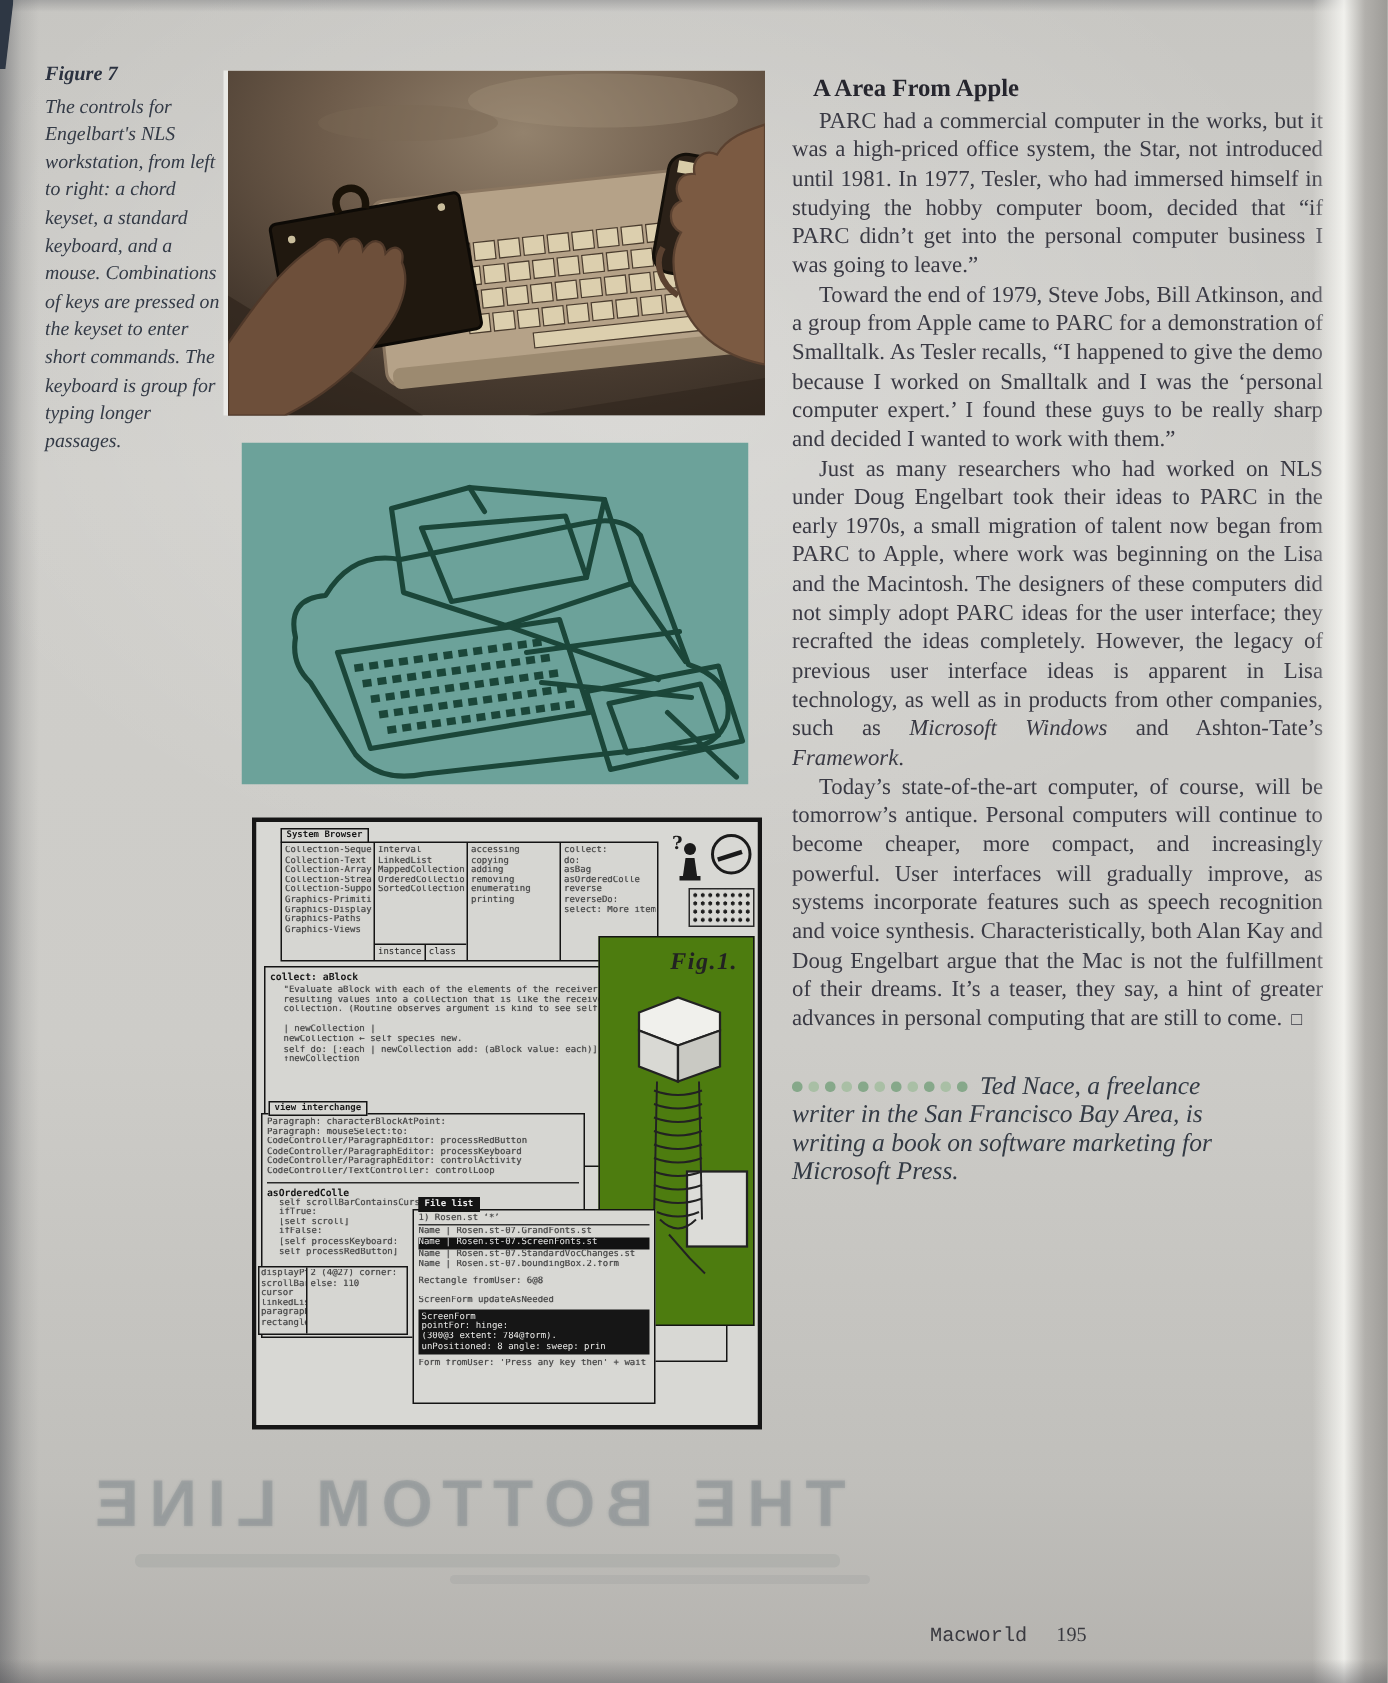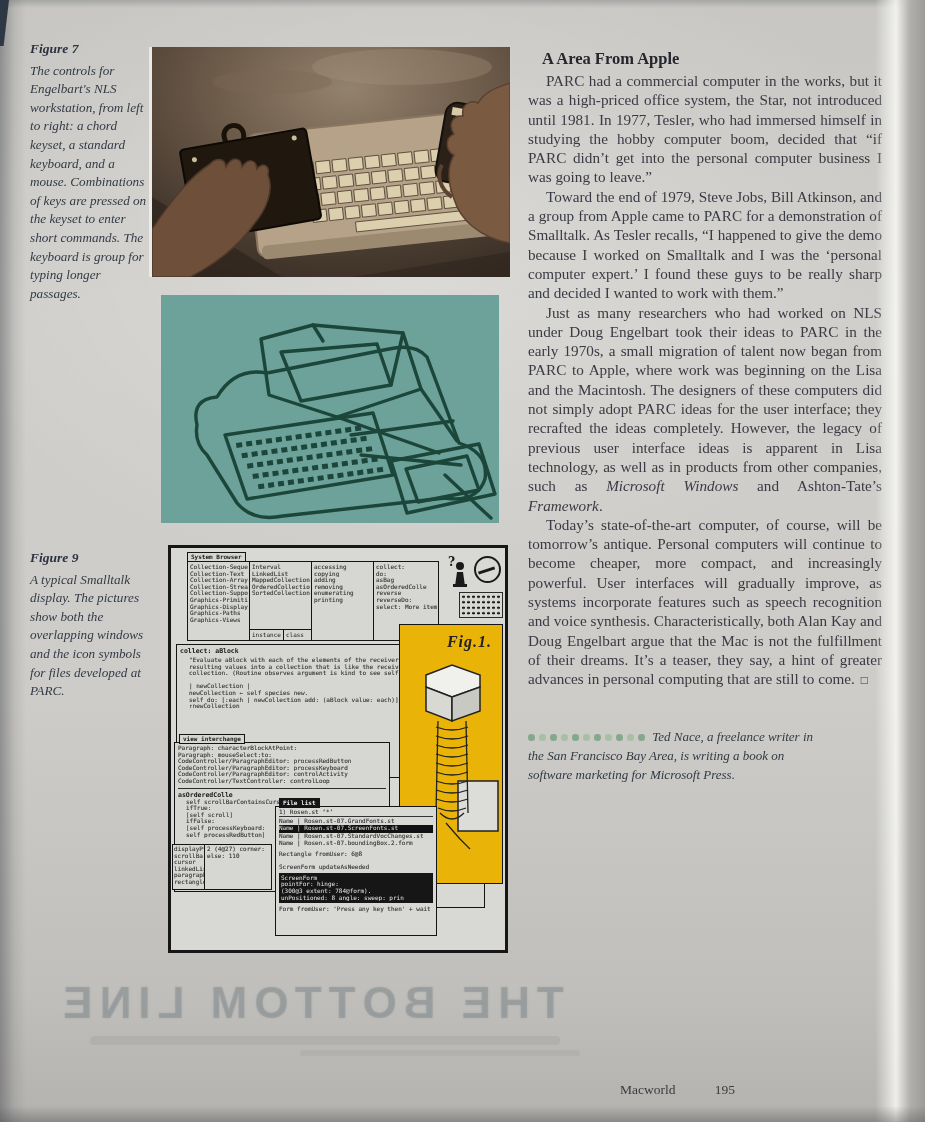--- a/index.html
+++ b/index.html
@@ -61,21 +61,21 @@
 
   .icon-person { position:absolute; left:276px; top:8px; width:24px; height:32px; z-index:1; }
   .icon-clock { position:absolute; left:303px; top:8px; width:27px; height:27px; border:2.5px solid #1a1a1a;
     border-radius:50%; z-index:1; }
   .icon-clock i { position:absolute; left:2px; top:11px; width:17px; height:2.5px; background:#1a1a1a;
     transform:rotate(-18deg); }
   .icon-grid { position:absolute; left:288px; top:44px; width:44px; height:26px; border:1.5px solid #2a2a2a;
     background-image:radial-gradient(#1e1e1e 1.1px, transparent 1.3px); background-size:5px 5.5px;
     background-position:1px 1px; z-index:1; }
 
-  .fig1win { left:228px; top:76px; width:104px; height:260px; background:#eab308; z-index:3; }
+  .fig1win { left:228px; top:76px; width:104px; height:260px; background:#4d7c0f; z-index:3; }
   .fig1-label { position:absolute; top:8px; right:10px; font-style:italic; font-weight:bold;
     font-size:16px; color:#222; letter-spacing:1px; }
   .fig1win svg { position:absolute; left:0; top:28px; width:104px; height:228px; }
   .stray-box { left:252px; top:312px; width:62px; height:48px; background:#d8d8d4; z-index:2; }
 
   .methodwin { left:5px; top:96px; width:282px; height:134px; z-index:2; padding:2px 3px; }
   .code-head { font-family:"DejaVu Sans Mono",monospace; font-weight:bold; font-size:6.5px;
     line-height:8px; color:#161616; }
   .methodwin .fuzzy { padding-left:9px; margin-top:2px; }
 
@@ -95,55 +95,51 @@
   .fl-mid { margin-top:3px; }
   .fl-black { background:#161616; padding:2px 2px; margin-top:2px; }
   .fl-black .ln { color:#e8e8e6; text-shadow:none; }
   .fl-bottom { margin-top:3px; }
 
   
   .article { position:absolute; left:528px; top:49px; width:354px; color:#3a3a44; }
   .article h2 { font-size:16.5px; font-weight:bold; color:#26262e; padding-left:14px; margin-bottom:2px; }
   .article p { font-size:15.2px; line-height:19.3px; text-align:justify; text-indent:18px; }
   .end-mark { font-size:12px; padding-left:6px; }
-  .bio { margin-top:36px; width:302px; font-style:italic; font-size:13px; line-height:19px; color:#333a44; }
+  .bio { margin-top:24px; width:302px; font-style:italic; font-size:17px; line-height:19px; color:#333a44; }
   .dot { display:inline-block; width:6.5px; height:6.5px; border-radius:50%; background:#86a88a;
     margin-right:4.5px; vertical-align:middle; }
   .dot:nth-child(2n) { background:#a9bfa5; }
 
   
   .ghost { position:absolute; left:40px; top:978px; width:540px; text-align:center;
     transform:scaleX(-1); font-family:"Liberation Sans",sans-serif; font-weight:bold;
     font-size:44px; letter-spacing:7px; color:rgba(78,94,104,0.20);
     text-shadow:0 0 2px rgba(78,94,104,0.18); }
   .ghost-bar1 { position:absolute; left:90px; top:1036px; width:470px; height:9px;
     background:rgba(100,112,118,0.12); border-radius:4px; }
   .ghost-bar2 { position:absolute; left:300px; top:1050px; width:280px; height:6px;
     background:rgba(100,112,118,0.10); border-radius:3px; }
 
   
   .footer { position:absolute; left:620px; top:1082px; font-size:13.5px; color:#3a3a40; }
-  .footer .mag { margin-right:36px; }
+  .footer .mag { margin-right:16px;font-family:Liberation Mono, monospace; }
 </style>
 </head>
 <body>
 
 <div class="page">
 
   <div class="edge-top"></div>
   <div class="edge-left"></div>
   <div class="corner-tl"></div>
 
   <div class="caption cap7">
     <div class="cap-title">Figure 7</div>
     <div>The controls for Engelbart's NLS workstation, from left to right: a chord keyset, a standard keyboard, and a mouse. Combinations of keys are pressed on the keyset to enter short commands. The keyboard is group for typing longer passages.</div>
-  </div>
-  <div class="caption cap9">
-    <div class="cap-title">Figure 9</div>
-    <div>A typical Smalltalk display. The pictures show both the overlapping windows and the icon symbols for files developed at PARC.</div>
   </div>
 
   <figure class="photo-fig">
     <svg viewBox="0 0 358 230" preserveAspectRatio="none">
       <defs>
         <radialGradient id="pg" cx="0.55" cy="0.18" r="0.95">
           <stop offset="0" stop-color="#93826d"></stop>
             <stop offset="0.4" stop-color="#6d5b4a"></stop>
           <stop offset="0.75" stop-color="#473a2f"></stop>
             <stop offset="1" stop-color="#362c23"></stop>

